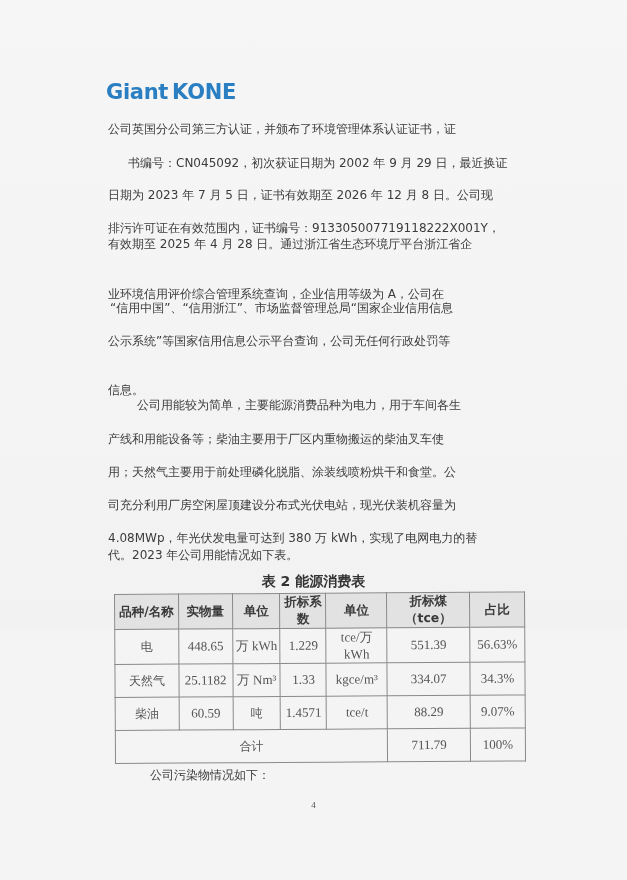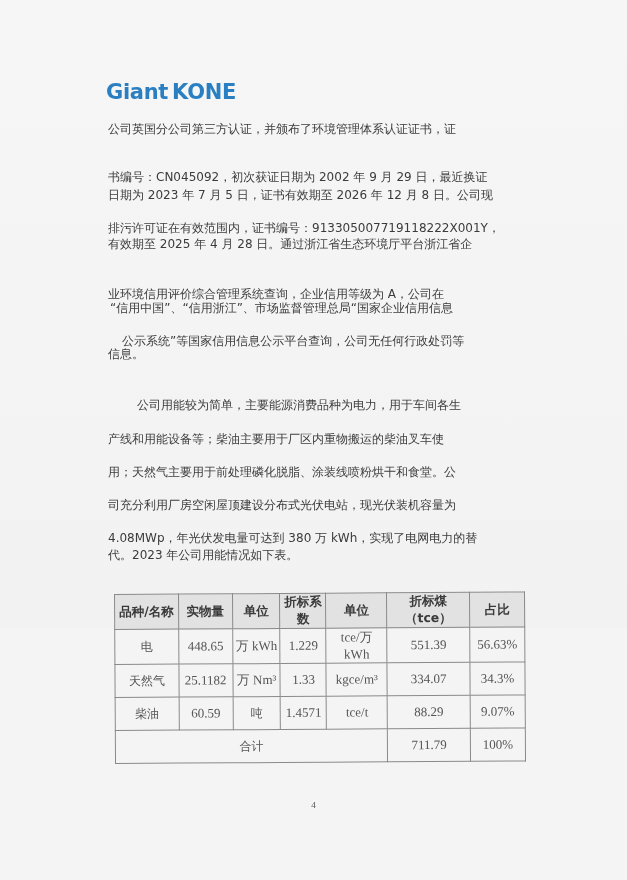--- a/index.html
+++ b/index.html
@@ -91,41 +91,42 @@
 <body>
 
 <div class="page">
 
   <div class="logo">
     <span>Giant</span><span class="kone">KONE</span>
   </div>
 
   <div>
     <div class="line" style="top:119px;">公司英国分公司第三方认证，并颁布了环境管理体系认证证书，证</div>
-    <div class="line" style="top:167px;">书编号：CN045092，初次获证日期为 2002 年 9 月 29 日，最近换证</div>
+    <div class="line" style="top:153px;margin-left:20px;">书编号：CN045092，初次获证日期为 2002 年 9 月 29 日，最近换证</div>
     <div class="line" style="top:185px;">日期为 2023 年 7 月 5 日，证书有效期至 2026 年 12 月 8 日。公司现</div>
     <div class="line" style="top:218px;">排污许可证在有效范围内，证书编号：913305007719118222X001Y，</div>
     <div class="line" style="top:234px;">有效期至 2025 年 4 月 28 日。通过浙江省生态环境厅平台浙江省企</div>
     <div class="line" style="top:284px;">业环境信用评价综合管理系统查询，企业信用等级为 A，公司在</div>
     <div class="line" style="top:302px; top:302px;"></div>
     <div class="line" style="top:298px; left:110px;">“信用中国”、“信用浙江”、市场监督管理总局“国家企业信用信息</div>
-    <div class="line" style="top:331px;margin-left:14px;">公示系统”等国家信用信息公示平台查询，公司无任何行政处罚等</div>
-    <div class="line" style="top:344px;">信息。</div>
+    <div class="line" style="top:331px;">公示系统”等国家信用信息公示平台查询，公司无任何行政处罚等</div>
+    <div class="line" style="top:380px;">信息。</div>
   </div>
 
   <div>
     <div class="line" style="top:395px; left:137px;">公司用能较为简单，主要能源消费品种为电力，用于车间各生</div>
     <div class="line" style="top:429px;">产线和用能设备等；柴油主要用于厂区内重物搬运的柴油叉车使</div>
     <div class="line" style="top:462px;">用；天然气主要用于前处理磷化脱脂、涂装线喷粉烘干和食堂。公</div>
     <div class="line" style="top:495px;">司充分利用厂房空闲屋顶建设分布式光伏电站，现光伏装机容量为</div>
     <div class="line" style="top:528px;text-align:center;">4.08MWp，年光伏发电量可达到 380 万 kWh，实现了电网电力的替</div>
     <div class="line" style="top:546px; top:546px;"></div>
     <div class="line" style="top:545px;">代。2023 年公司用能情况如下表。</div>
   </div>
 
+  <div class="table-caption">表 2  能源消费表</div>
 
   <table class="energy">
     <colgroup>
       <col style="width:64px">
       <col style="width:54px">
       <col style="width:48px">
       <col style="width:46px">
       <col style="width:61px">
       <col style="width:83px">
       <col style="width:55px">
@@ -170,15 +171,16 @@
         <td class="serif">9.07%</td>
       </tr>
       <tr>
         <td colspan="5">合计</td>
         <td class="serif">711.79</td>
         <td class="serif">100%</td>
       </tr>
     </tbody>
   </table>
 
+  <div class="line" style="top:765px; left:150px;">公司污染物情况如下：</div>
 
   <div class="page-number">4</div>
 </div>
 
 </body></html>

